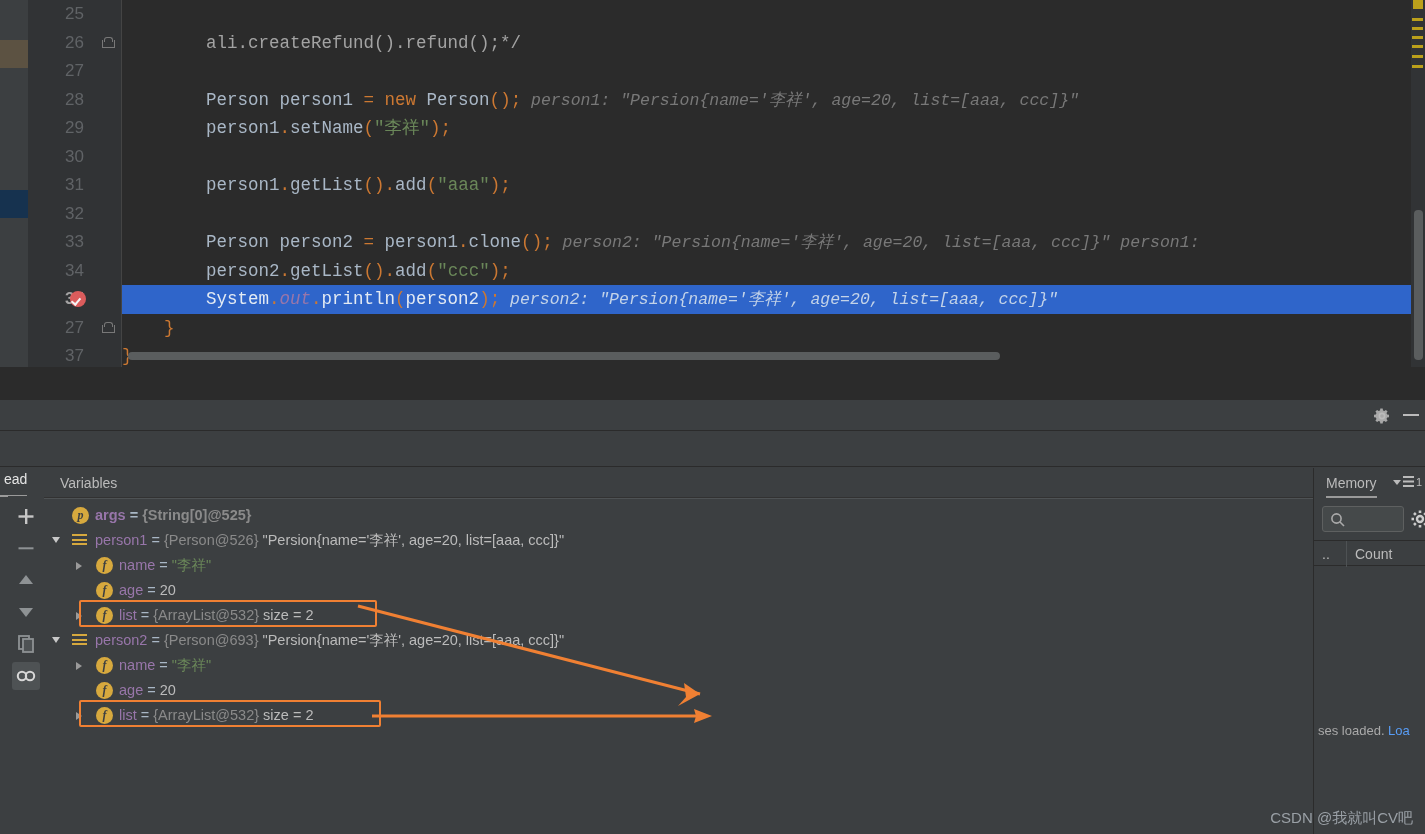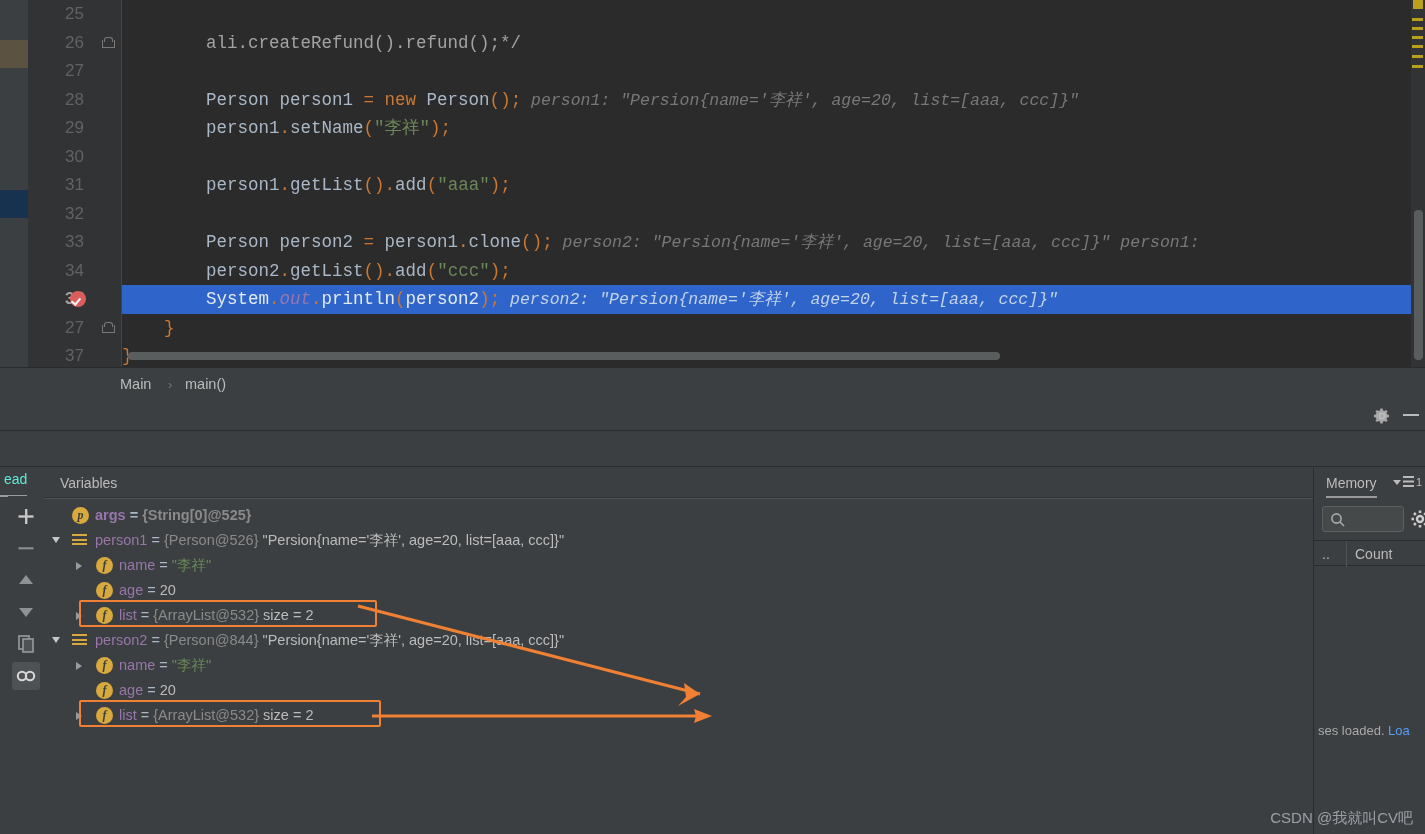--- a/index.html
+++ b/index.html
@@ -133,21 +133,21 @@
   .dbg-titlebar {
     position: absolute; left: 0; top: 0; width: 1425px; height: 31px;
     background: #3c3f41; border-bottom: 1px solid #2b2b2b;
   }
   .dbg-toolbar {
     position: absolute; left: 0; top: 31px; width: 1425px; height: 36px;
     background: #3c3f41; border-bottom: 1px solid #2b2b2b;
   }
   .tb-tab {
     position: absolute; left: 0; top: 31px; height: 35px; line-height: 35px;
-    color: #5eead4; font-size: 14px; padding-left: 4px;
+    color: #e5e5e5; font-size: 14px; padding-left: 4px;
     border-bottom: 2px solid #9a9a9a;
   }
   .tb-ico {
     position: absolute; top: 38px; width: 22px; height: 22px; cursor: pointer;
   }
   .tb-div {
     position: absolute; top: 37px; width: 1px; height: 22px; background: #555859;
   }
 
   
@@ -299,25 +299,20 @@
       <div class="marker" style="top:55px;"></div>
       <div class="marker" style="top:65px;"></div>
       <div class="v-scroll"></div>
     </div>
 
   <div class="fold-icon" style="top: 36.5px;"></div>
       <div class="bp" style="top: 291px;"></div>
       <div class="fold-icon" style="top: 321.5px;"></div>
     </div>
 
-  <div id="breadcrumb">
-    <div class="crumb" style="left:120px;">Main</div>
-    <div class="crumb crumb-sep" style="left:168px;">›</div>
-    <div class="crumb" style="left:185px;">main()</div>
-  </div>
 
   <div id="debug">
 
     <div class="dbg-titlebar">
       <div style="position:absolute;right:33px;top:6px;width:20px;height:20px;cursor:pointer;">
         <svg width="20" height="20" viewBox="0 0 20 20">
           <path fill="#bbbbbb" d="M10 6.6a3.4 3.4 0 100 6.8 3.4 3.4 0 000-6.8zm0 5.2a1.8 1.8 0 110-3.6 1.8 1.8 0 010 3.6z"></path>
           <path fill="#bbbbbb" d="M17 11.2v-2.4l-1.9-.3a5.4 5.4 0 00-.6-1.4l1.1-1.5-1.7-1.7-1.5 1.1a5.4 5.4 0 00-1.4-.6L10.7 2.5H8.3L8 4.4a5.4 5.4 0 00-1.4.6L5.1 3.9 3.4 5.6l1.1 1.5a5.4 5.4 0 00-.6 1.4l-1.9.3v2.4l1.9.3c.13.5.33.97.6 1.4l-1.1 1.5 1.7 1.7 1.5-1.1c.43.27.9.47 1.4.6l.3 1.9h2.4l.3-1.9c.5-.13.97-.33 1.4-.6l1.5 1.1 1.7-1.7-1.1-1.5c.27-.43.47-.9.6-1.4l1.9-.3z" opacity="0.85"></path>
         </svg>
       </div>
@@ -487,21 +482,21 @@
           <span style="position: absolute; left: 75px;"><span class="vname">list</span><span class="veq"> = </span><span class="vref">{ArrayList@532}</span> <span class="vplain">size = 2</span></span>
         </div>
         <div class="hl-box" style="left: 35px; top: 101px; width: 298px; height: 27px;"></div>
         <div class="var-row" style="top: 129px; left: 0px; right: 0px;">
           <div class="tri expanded" style="left: 8px;"></div>
           <div class="ilist" style="left: 28px;">
             <i></i>
             <i></i>
             <i></i>
           </div>
-          <span style="position: absolute; left: 51px;"><span class="vname">person2</span><span class="veq"> = </span><span class="vref">{Person@844}</span> <span class="vplain">"Persion{name='李祥', age=20, list=[aaa, ccc]}"</span></span>
+          <span style="position: absolute; left: 51px;"><span class="vname">person2</span><span class="veq"> = </span><span class="vref">{Person@693}</span> <span class="vplain">"Persion{name='李祥', age=20, list=[aaa, ccc]}"</span></span>
         </div>
         <div class="var-row" style="top: 154px; left: 0px; right: 0px;">
           <div class="tri collapsed" style="left: 32px;"></div>
           <div class="ibadge" style="left: 52px;">f</div>
           <span style="position: absolute; left: 75px;"><span class="vname">name</span><span class="veq"> = </span><span class="vstr">"李祥"</span></span>
         </div>
         <div class="var-row" style="top: 179px; left: 0px; right: 0px;">
           <div class="ibadge" style="left: 52px;">f</div>
           <span style="position: absolute; left: 75px;"><span class="vname">age</span><span class="veq"> = </span><span class="vnum">20</span></span>
         </div>

